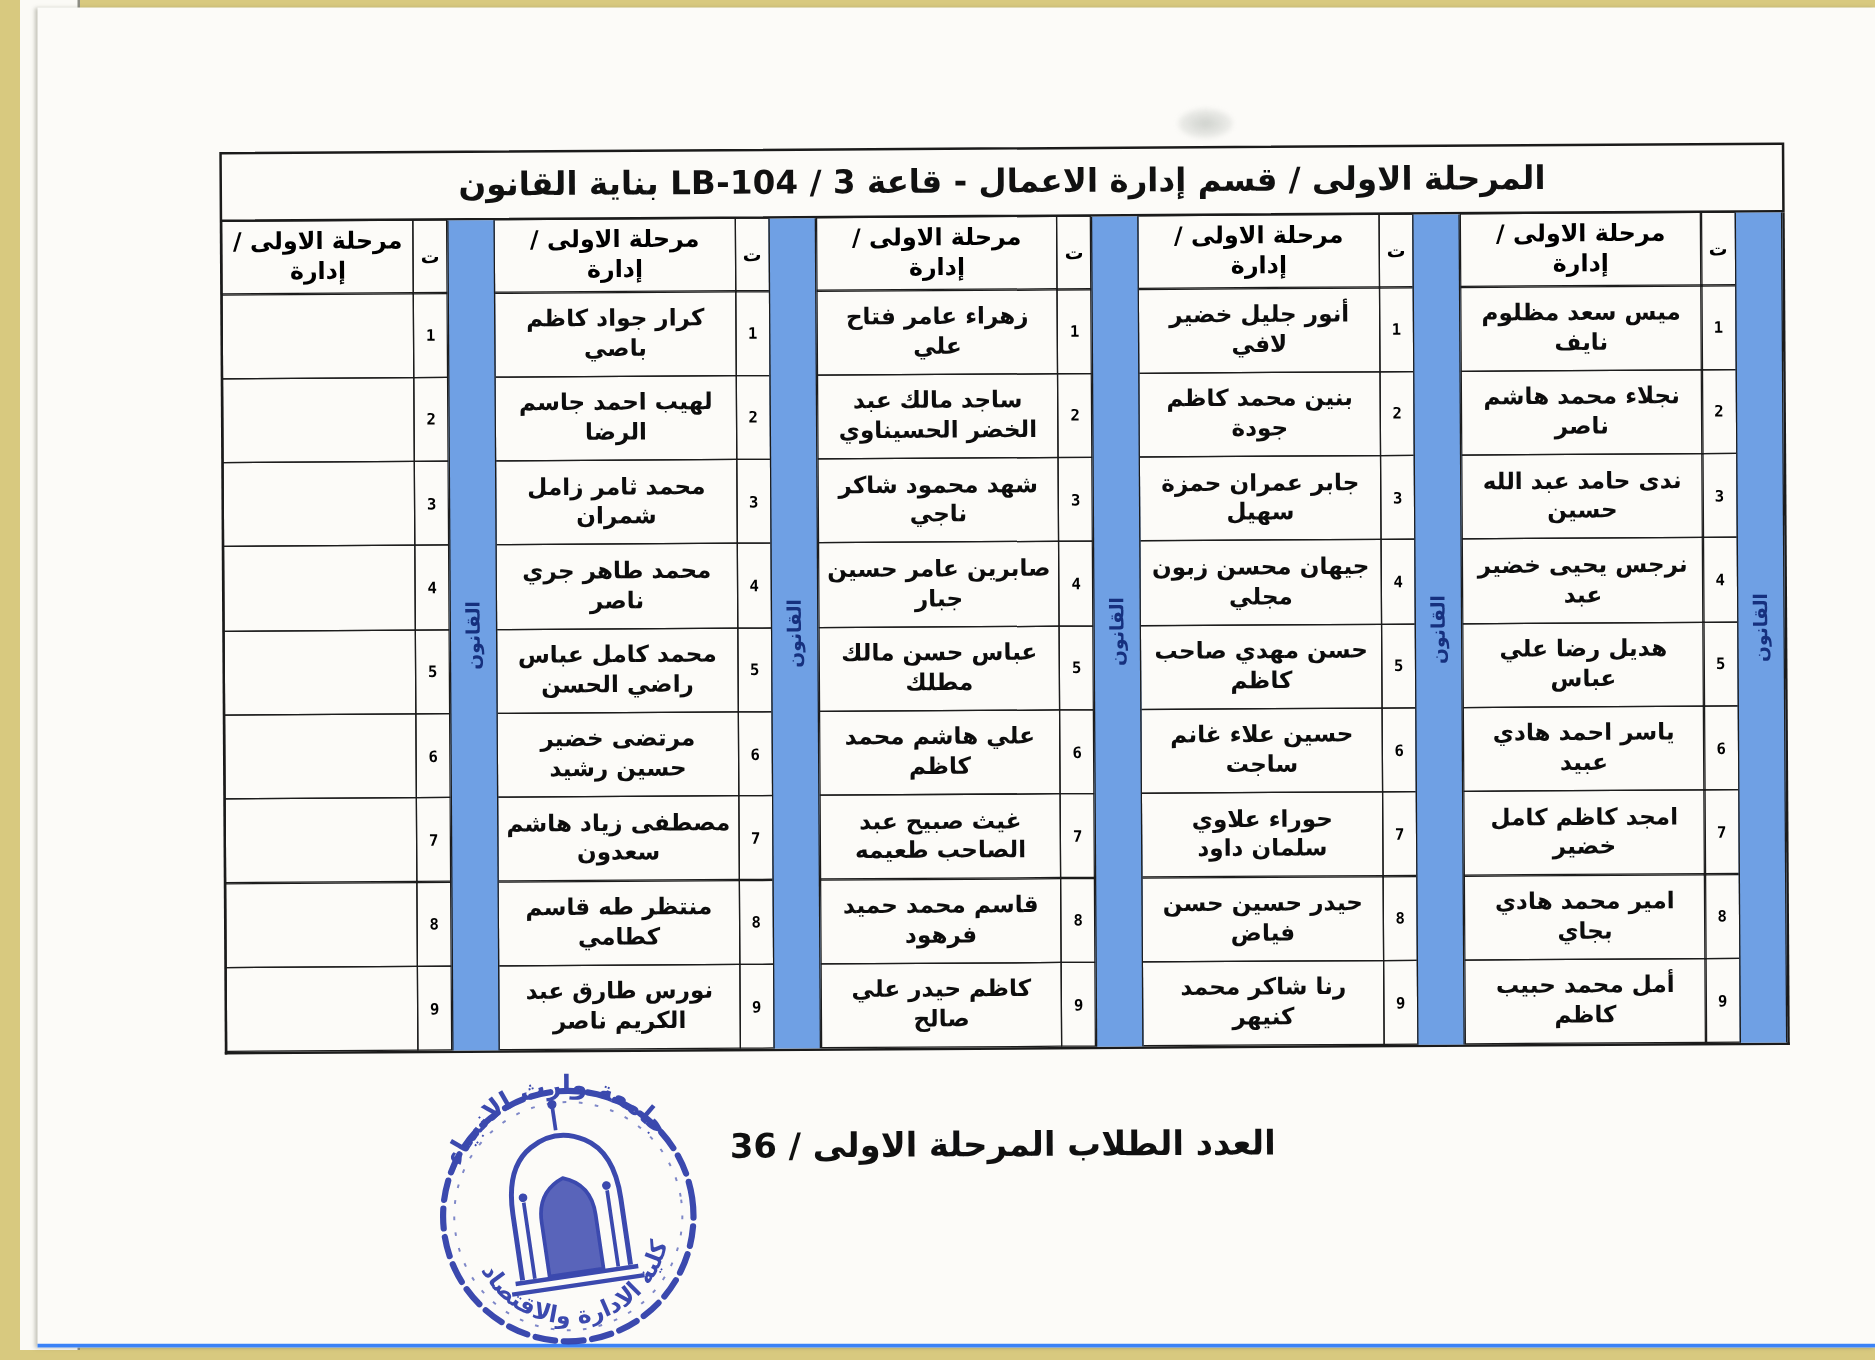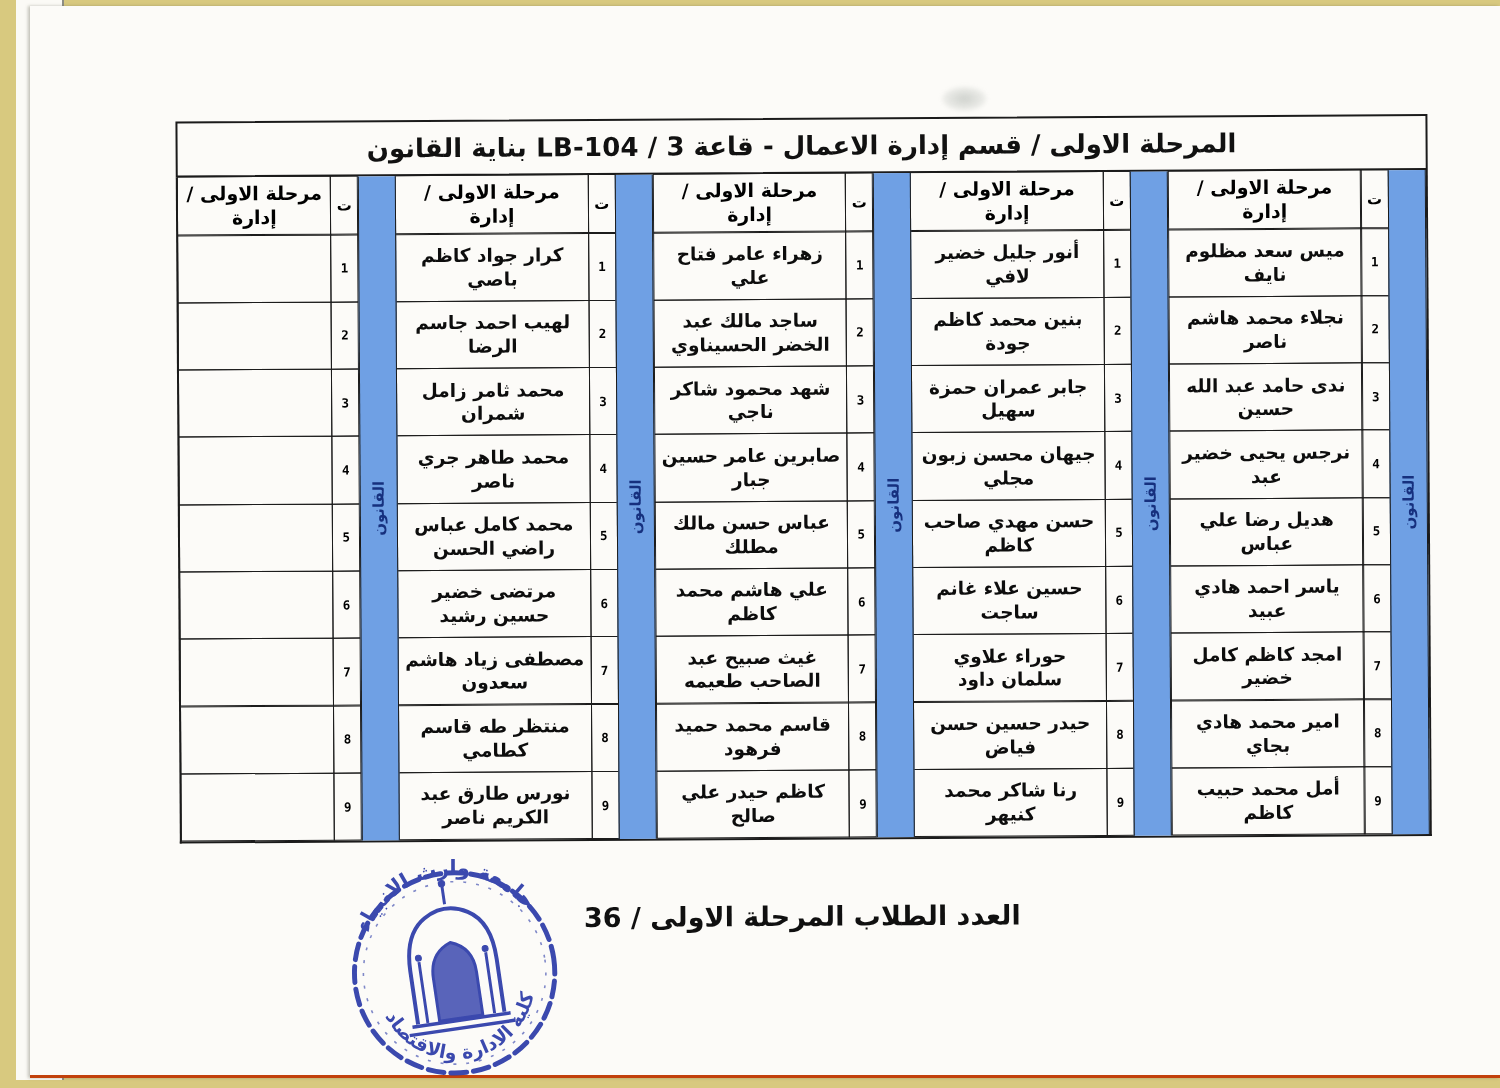--- a/index.html
+++ b/index.html
@@ -9,21 +9,21 @@
     font-family:"DejaVu Sans","Liberation Sans",sans-serif;
   }
   
   .under-sheet{
     position:absolute;left:16px;top:0;bottom:8px;width:46px;
     background:#fbfaf6;border-right:2px solid #8e8e84;
   }
   .paper{
     position:absolute;left:30px;top:6px;right:0;bottom:10px;
     background:#fcfbf8;
-    border-bottom:3px solid #c2410c;
+    border-bottom:3px solid #3b82f6;
     box-shadow:-2px 0 3px rgba(90,90,70,.35);
   }
   .page-content{position:absolute;inset:0;transform:rotate(-0.35deg);}
   .smudge{
     position:absolute;left:915px;top:82px;width:44px;height:24px;border-radius:50%;
     background:radial-gradient(#aab0aa,rgba(200,205,200,0));
     filter:blur(2px);opacity:.55;
   }
 
   

